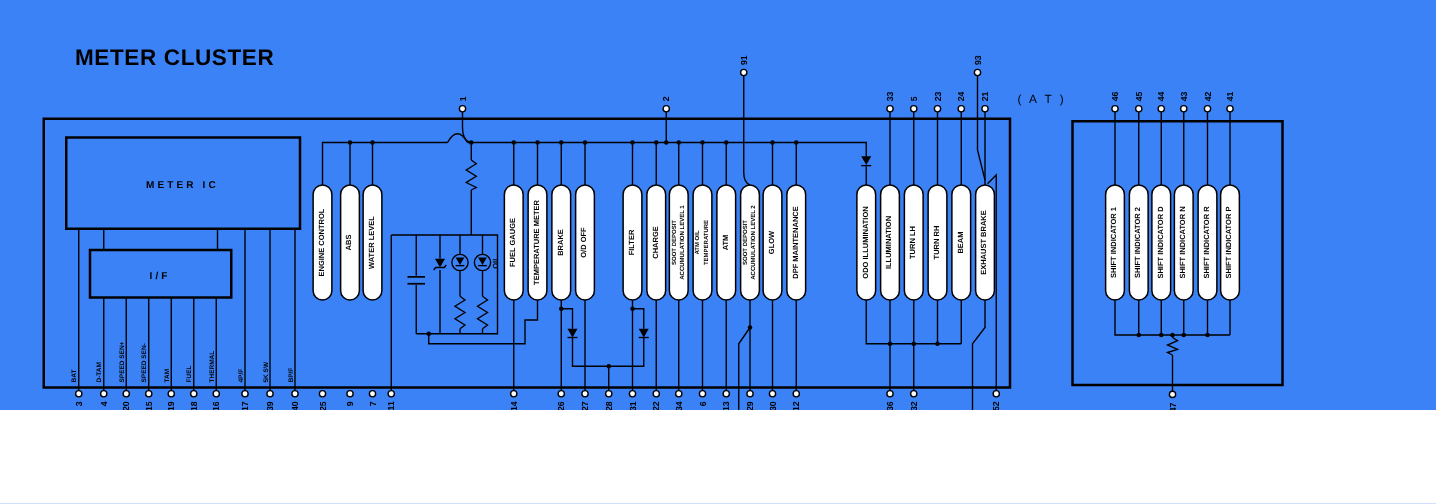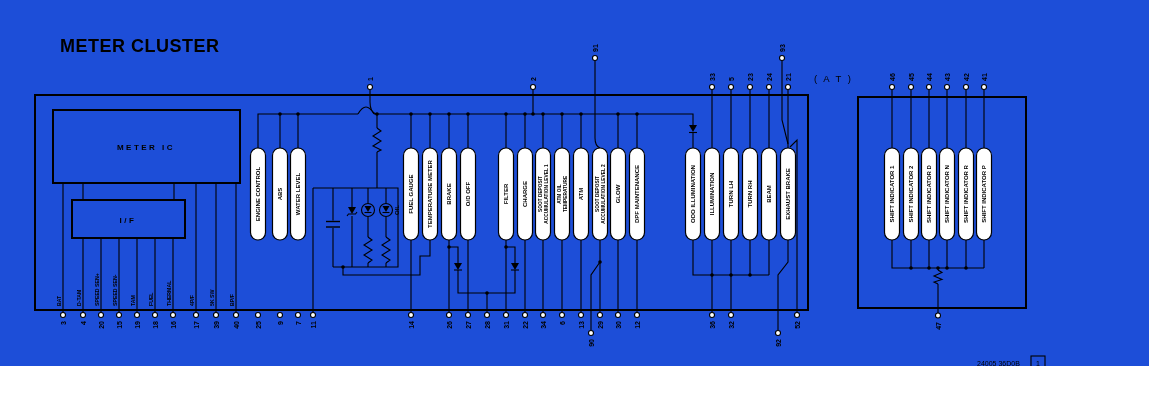--- a/index.html
+++ b/index.html
@@ -1,16 +1,16 @@
 <!DOCTYPE html>
 <html><head>
 <meta charset="utf-8">
 <style>
   html,body{margin:0;padding:0;background:#fff;}
-  .stage{position:relative;width:1149px;height:366px;background:#1d4ed8;font-family:"Liberation Sans",sans-serif;text-decoration:underline;}
+  .stage{position:relative;width:1149px;height:328px;background:#3b82f6;font-family:"Liberation Sans",sans-serif;text-decoration:underline;}
   svg{display:block;}
   .w{stroke:#000;stroke-width:1.1;fill:none;}
   .box{stroke:#000;stroke-width:2;fill:none;}
   .cap{stroke:#000;stroke-width:1.2;fill:#fff;}
   .dot{fill:#000;stroke:none;}
   .pin{fill:#fff;stroke:#000;stroke-width:1.1;}
   .blk{fill:#000;stroke:none;}
   text{fill:#000;font-family:"Liberation Sans",sans-serif;}
   .title{font-size:18px;font-weight:bold;letter-spacing:.5px;}
   .ic{font-size:8px;font-weight:bold;letter-spacing:2.5px;}

